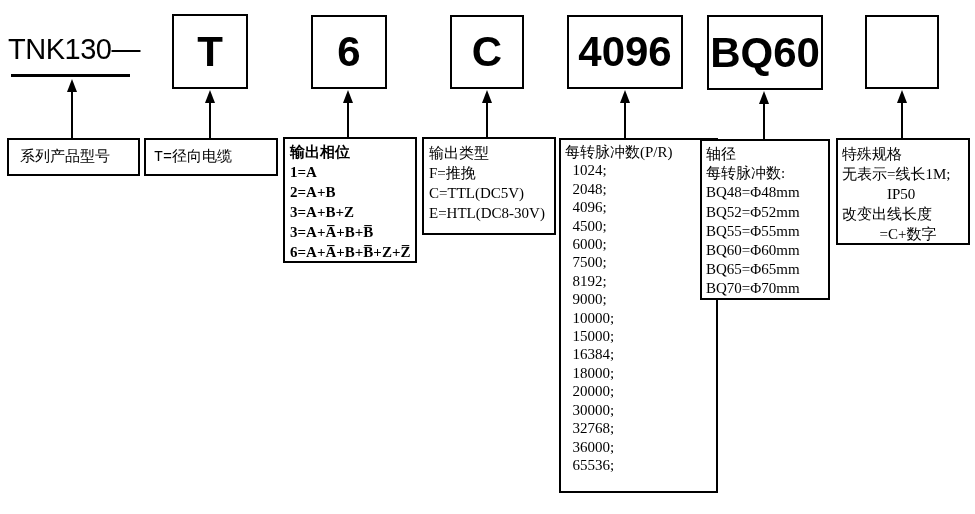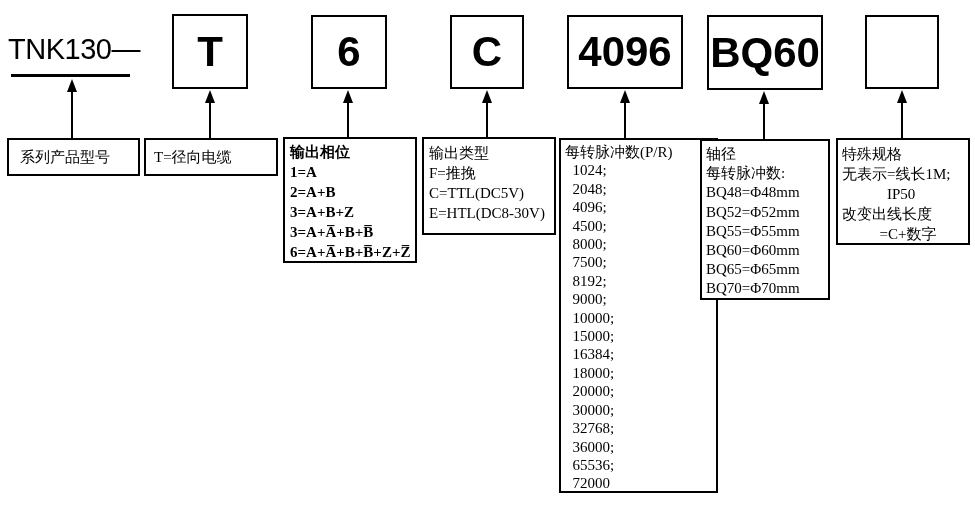--- a/index.html
+++ b/index.html
@@ -64,21 +64,21 @@
     border: 2px solid #000000;
     background: #ffffff;
     overflow: hidden;
   }
   .dbox .tline {
     font-size: 15px;
     white-space: pre;
     color: #000000;
   }
   .single { display: flex; align-items: center; }
-  .single .tline { line-height: 1; }
+  .single .tline { line-height: 1; font-family: Liberation Mono, monospace; }
   #desc-series   { padding-left: 11px; }
   #desc-cable    { padding-left: 8px; }
   #desc-phase        { padding: 3px 0 0 5px; }
   #desc-phase .tline { line-height: 20px; }
   #desc-output-type        { padding: 4px 16px 0 5px; }
   #desc-output-type .tline { line-height: 20px; }
   #desc-ppr        { padding: 3px 0 0 4px; }
   #desc-ppr .tline { line-height: 18.4px; }
   #desc-shaft        { padding: 4px 0 0 4px; }
   #desc-shaft .tline { line-height: 19.2px; }
@@ -164,34 +164,33 @@
       <div class="tline">C=TTL(DC5V)</div>
       <div class="tline">E=HTL(DC8-30V)</div>
     </div>
 
   <div class="dbox" id="desc-ppr" style="left:559px; top:138px; width:159px; height:355px;">
       <div class="tline">每转脉冲数(P/R)</div>
       <div class="tline">  1024;</div>
       <div class="tline">  2048;</div>
       <div class="tline">  4096;</div>
       <div class="tline">  4500;</div>
-      <div class="tline">  8000;</div>
+      <div class="tline">  6000;</div>
       <div class="tline">  7500;</div>
       <div class="tline">  8192;</div>
       <div class="tline">  9000;</div>
       <div class="tline">  10000;</div>
       <div class="tline">  15000;</div>
       <div class="tline">  16384;</div>
       <div class="tline">  18000;</div>
       <div class="tline">  20000;</div>
       <div class="tline">  30000;</div>
       <div class="tline">  32768;</div>
       <div class="tline">  36000;</div>
       <div class="tline">  65536;</div>
-      <div class="tline">  72000</div>
     </div>
 
   <div class="dbox" id="desc-shaft" style="left:700px; top:139px; width:130px; height:161px;">
       <div class="tline">轴径</div>
       <div class="tline">每转脉冲数:</div>
       <div class="tline">BQ48=Φ48mm</div>
       <div class="tline">BQ52=Φ52mm</div>
       <div class="tline">BQ55=Φ55mm</div>
       <div class="tline">BQ60=Φ60mm</div>
       <div class="tline">BQ65=Φ65mm</div>

